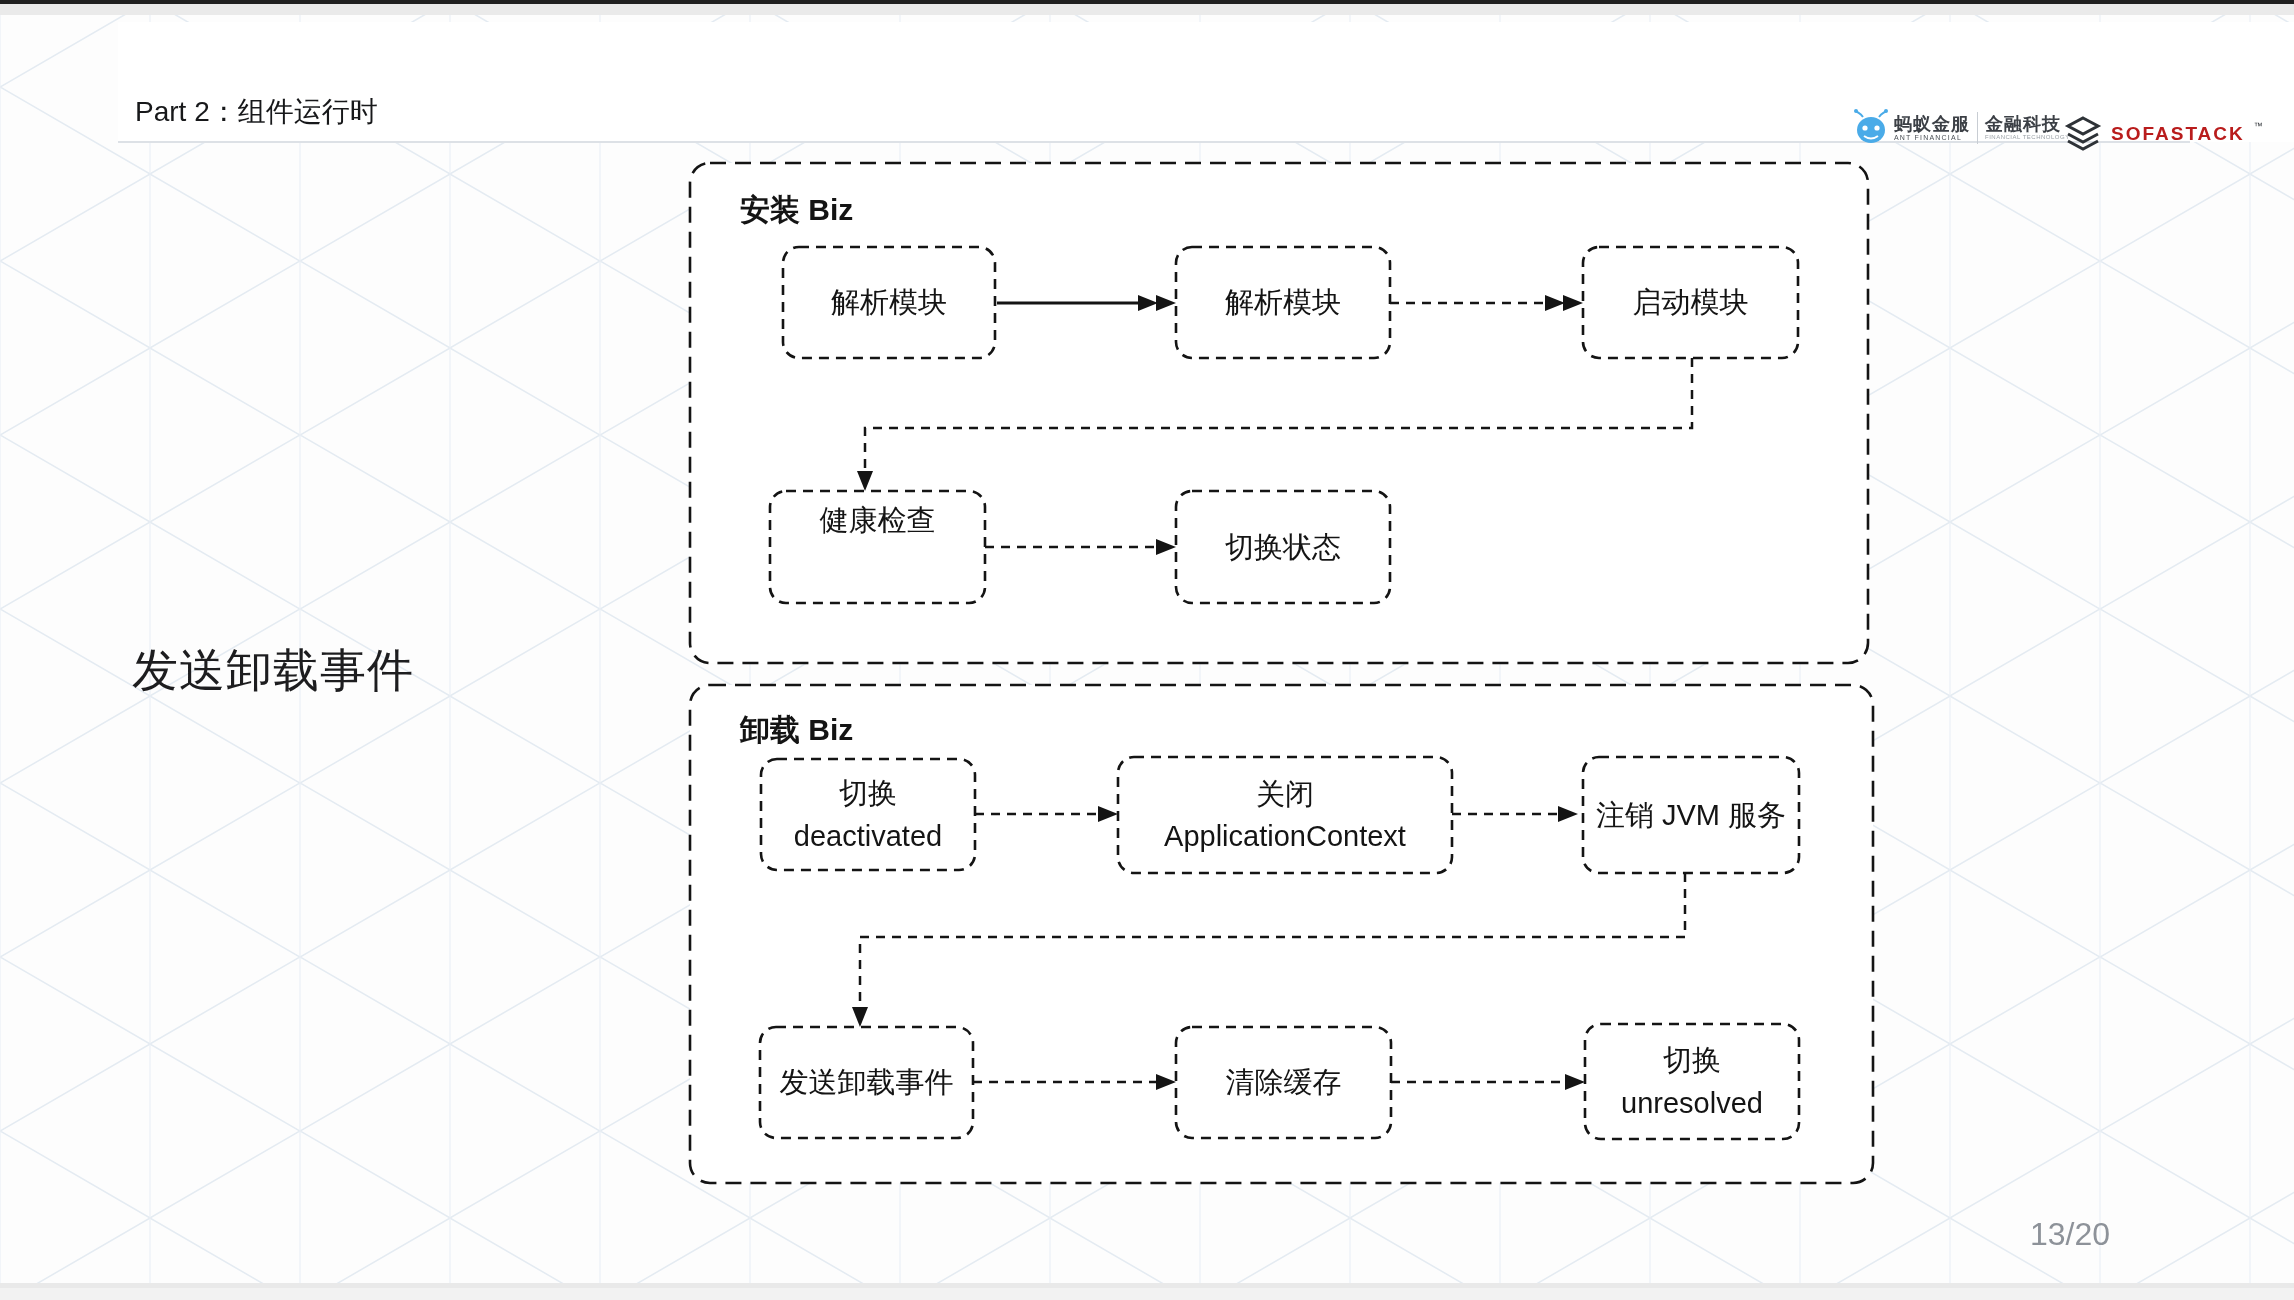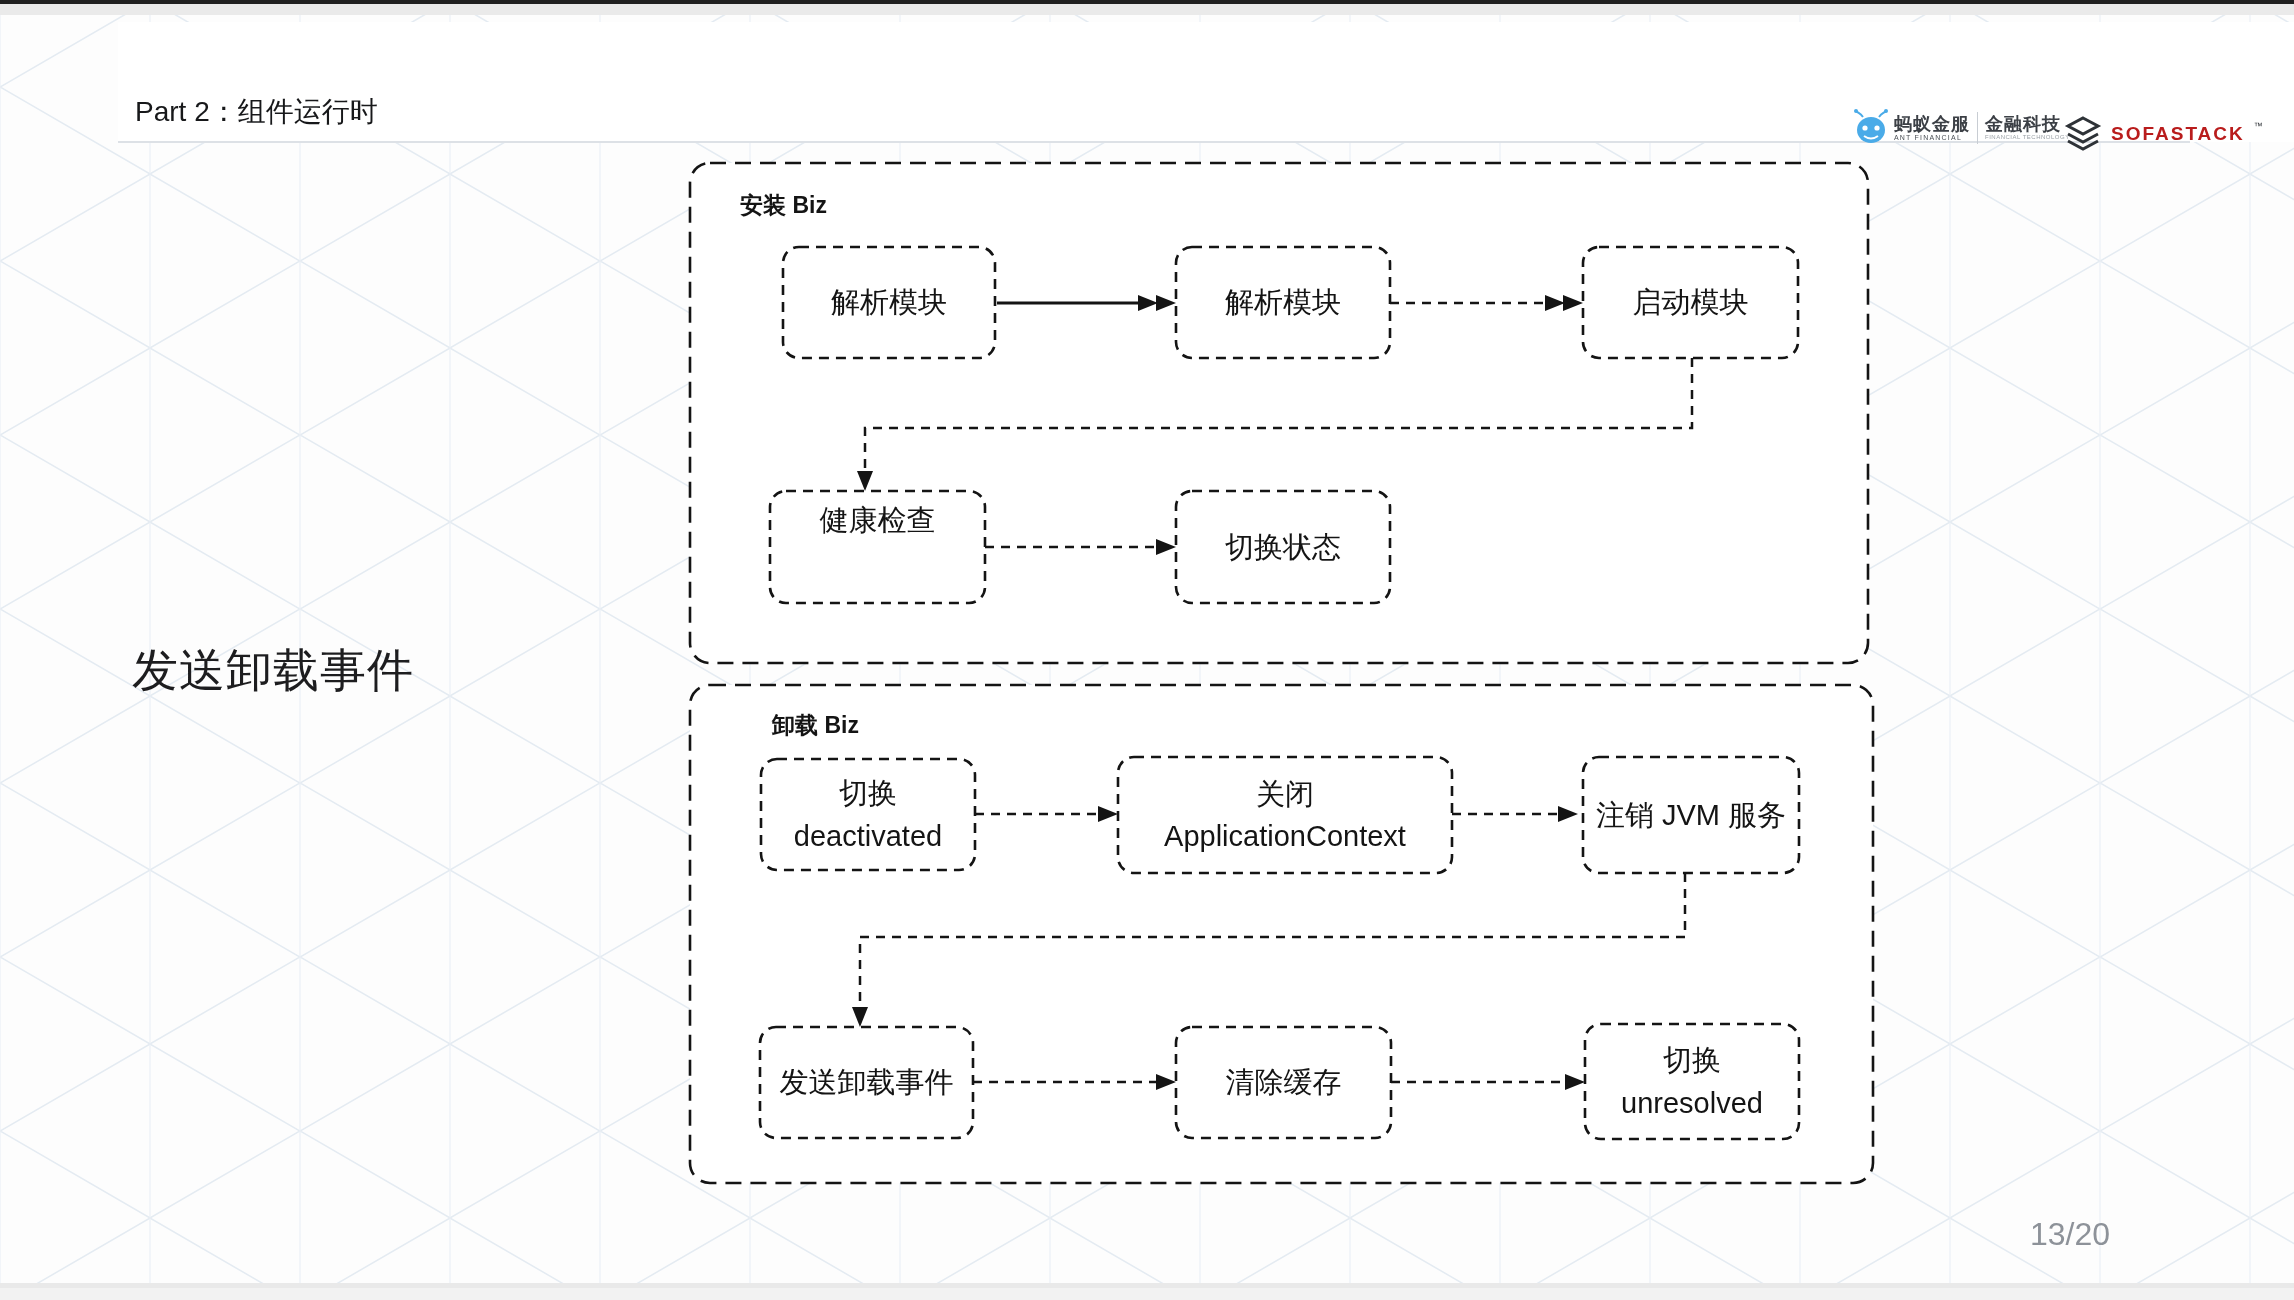--- a/index.html
+++ b/index.html
@@ -29,23 +29,23 @@
   .logo-sofastack{left:2064px;top:114px;height:40px;display:flex;align-items:center;gap:9px;z-index:3;}
   .sofastack-label{font-size:19px;font-weight:bold;color:#b91c1c;letter-spacing:2px;}
   .tm{font-size:9px;color:#2e3237;vertical-align:super;position:relative;top:-8px;}
   
   .side-title{left:132px;top:640px;font-size:46px;color:#1d1d1f;letter-spacing:1px;z-index:2;}
   
   .page-number{left:2030px;top:1216px;font-size:32px;color:#8d9299;z-index:2;}
   
   .diagram-svg{left:0;top:0;width:2294px;height:1300px;z-index:1;}
   
-  .section-label{font-size:23px;font-weight:bold;color:#141414;z-index:2;}
+  .section-label{font-size:30px;font-weight:bold;color:#141414;z-index:2;}
   .sec-install{left:740px;top:190px;}
-  .sec-uninstall{left:740px;top:710px;margin-left:32px;}
+  .sec-uninstall{left:740px;top:710px;}
   
   .node-label{
     display:flex;align-items:center;justify-content:center;text-align:center;
     font-size:29px;color:#141414;white-space:pre-line;line-height:1.45;z-index:2;
   }
   .n1{left:783px;top:247px;width:212px;height:111px;}
   .n2{left:1176px;top:247px;width:214px;height:111px;}
   .n3{left:1583px;top:247px;width:215px;height:111px;}
   .n4{left:770px;top:464px;width:215px;height:112px;}
   .n5{left:1176px;top:491px;width:214px;height:112px;}

